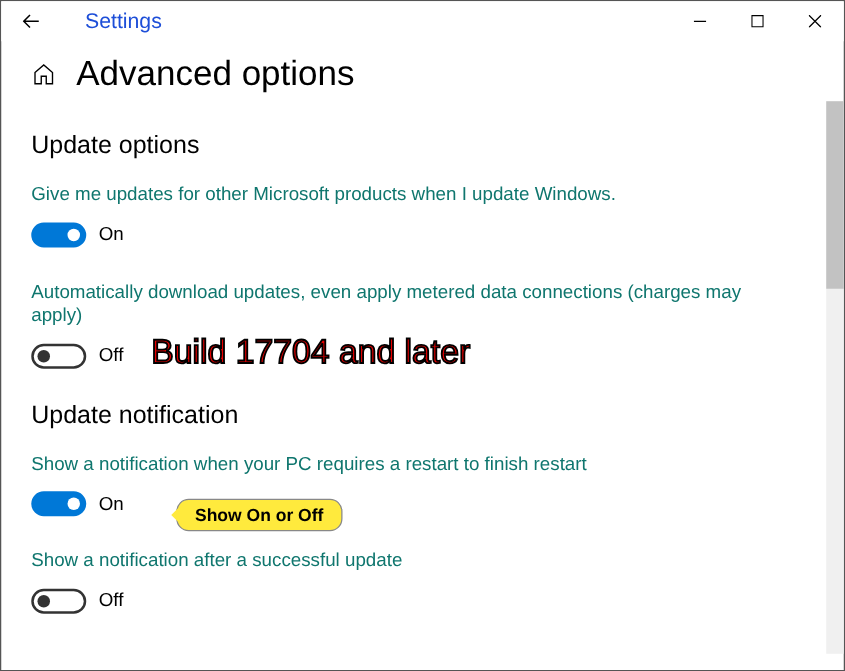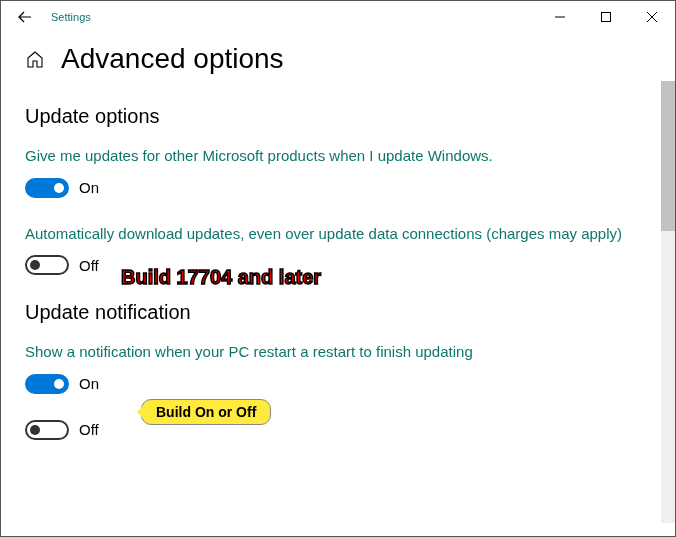--- a/index.html
+++ b/index.html
@@ -30,23 +30,23 @@
       width: 32px;
       height: 32px;
       display: flex;
       align-items: center;
       justify-content: center;
       font-size: 14px;
       color: #000;
       cursor: default;
     }
     .titlebar-title {
-      font-size: 11px;
-      color: #0f766e;
-      margin-left: 10px;
+      font-size: 17px;
+      color: #1d4ed8;
+      margin-left: 27px;
     }
     .window-controls {
       margin-left: auto;
       display: flex;
       height: 32px;
     }
     .win-ctrl {
       width: 46px;
       height: 32px;
       display: flex;
@@ -152,22 +152,22 @@
       font-size: 23px;
       font-weight: bold;
       color: rgba(128,128,128,0.42);
       pointer-events: none;
       letter-spacing: 0.5px;
     }
     .build-text {
       position: absolute;
       top: 265px;
       left: 120px;
-      font-size: 20px;
-      font-weight: 700;
+      font-size: 27px;
+      font-weight: 400;
       color: #e80000;
       -webkit-text-stroke: 1.5px #000;
       font-family: Arial, sans-serif;
       letter-spacing: 0px;
     }
     .callout {
       position: absolute;
       top: 398px;
       left: 140px;
       background: #ffea3d;
@@ -243,48 +243,49 @@
       <div class="section-title">Update options</div>
 
       <div class="option-text">Give me updates for other Microsoft products when I update Windows.</div>
       <div class="toggle-row">
         <div class="toggle on">
             <div class="toggle-knob"></div>
           </div>
         <span class="toggle-label">On</span>
       </div>
 
-      <div class="option-text">Automatically download updates, even over update data connections (charges may apply)</div>
+      <div class="option-text">Automatically download updates, even apply metered data connections (charges may apply)</div>
       <div class="toggle-row">
         <div class="toggle off">
             <div class="toggle-knob"></div>
           </div>
         <span class="toggle-label">Off</span>
       </div>
 
       <div class="section2">
         <div class="section-title">Update notification</div>
 
-        <div class="option-text">Show a notification when your PC restart a restart to finish updating</div>
+        <div class="option-text">Show a notification when your PC requires a restart to finish restart</div>
         <div class="toggle-row">
           <div class="toggle on">
               <div class="toggle-knob"></div>
             </div>
           <span class="toggle-label">On</span>
         </div>
 
+        <div class="option-text">Show a notification after a successful update</div>
         <div class="toggle-row" style="margin-bottom:6px">
           <div class="toggle off">
               <div class="toggle-knob"></div>
             </div>
           <span class="toggle-label">Off</span>
         </div>
       </div>
     </div>
 
     <div class="scrollbar">
       <div class="scrollbar-thumb"></div>
     </div>
   </div>
 
   <div class="build-text">Build 17704 and later</div>
-  <div class="callout">Build On or Off</div>
+  <div class="callout">Show On or Off</div>
 </div>
 
 </body></html>

